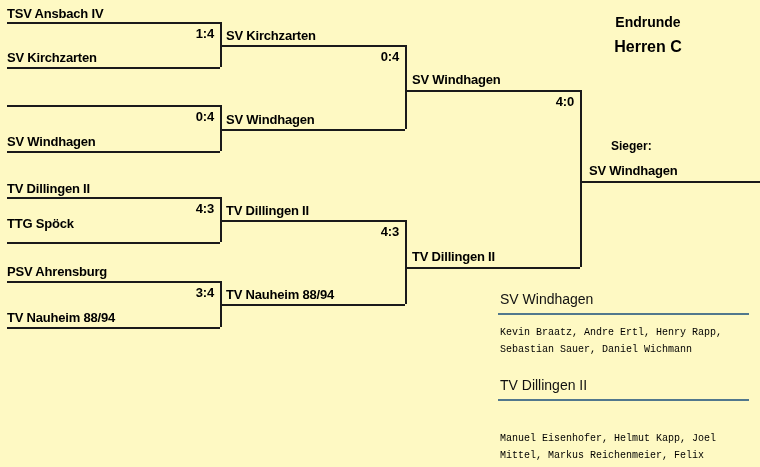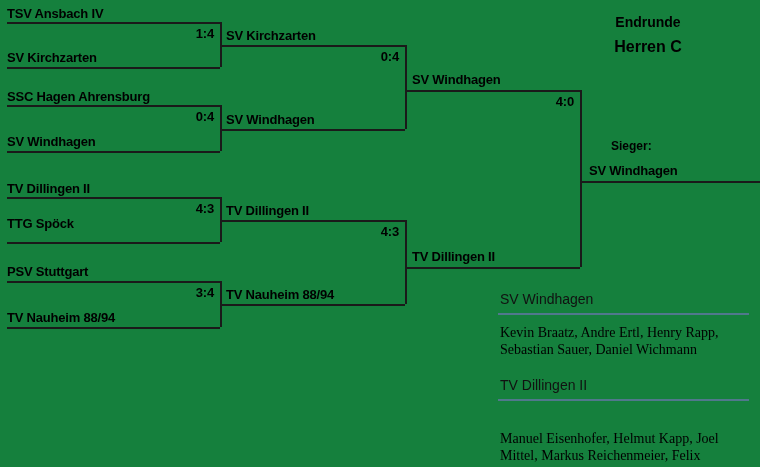--- a/index.html
+++ b/index.html
@@ -4,21 +4,21 @@
 <style>
   html, body {
     margin: 0;
     padding: 0;
     background: #ffffff;
   }
   #root {
     position: relative;
     width: 760px;
     height: 467px;
-    background: #15803d;
+    background: #fef9c3;
     overflow: hidden;
     font-family: "Liberation Sans", sans-serif;
     -webkit-font-smoothing: none;
   }
 
   
   .hline {
     position: absolute;
     height: 0;
     border-top: 2px solid #1a1a1a;
@@ -84,57 +84,56 @@
     color: #111111;
     white-space: nowrap;
   }
   .roster-rule {
     position: absolute;
     height: 0;
     border-top: 2px solid #51788d;
   }
   .roster-body {
     position: absolute;
-    font-family: Liberation Serif, serif;
+    font-family: Liberation Mono, monospace;
     font-weight: normal;
-    font-size: 14px;
+    font-size: 10px;
     line-height: 17px;
     color: #000000;
   }
 </style>
 </head>
 <body>
 
 <div id="root">
 
   <div class="title-line" id="title-endrunde" style="left:518px; top:14px;">Endrunde</div>
   <div class="title-line" id="title-klasse" style="left:518px; top:38px;">Herren C</div>
 
   <div class="team" style="left:7px; top:6px;">TSV Ansbach IV</div>
   <div class="hline" style="left:7px; top:22px; width:213px;"></div>
   <div class="team" style="left:7px; top:50px;">SV Kirchzarten</div>
   <div class="hline" style="left:7px; top:67px; width:213px;"></div>
   <div class="vline" style="left:220px; top:22px; height:45px;"></div>
   <div class="score" style="left:160px; top:26px; width:54px;">1:4</div>
 
-  <div class="team" style="left:7px; top:89px;">SSC Hagen Ahrensburg</div>
   <div class="hline" style="left:7px; top:105px; width:213px;"></div>
   <div class="team" style="left:7px; top:134px;">SV Windhagen</div>
   <div class="hline" style="left:7px; top:151px; width:213px;"></div>
   <div class="vline" style="left:220px; top:105px; height:46px;"></div>
   <div class="score" style="left:160px; top:109px; width:54px;">0:4</div>
 
   <div class="team" style="left:7px; top:181px;">TV Dillingen II</div>
   <div class="hline" style="left:7px; top:197px; width:213px;"></div>
   <div class="team" style="left:7px; top:216px;">TTG Spöck</div>
   <div class="hline" style="left:7px; top:242px; width:213px;"></div>
   <div class="vline" style="left:220px; top:197px; height:45px;"></div>
   <div class="score" style="left:160px; top:201px; width:54px;">4:3</div>
 
-  <div class="team" style="left:7px; top:264px;">PSV Stuttgart</div>
+  <div class="team" style="left:7px; top:264px;">PSV Ahrensburg</div>
   <div class="hline" style="left:7px; top:281px; width:213px;"></div>
   <div class="team" style="left:7px; top:310px;">TV Nauheim 88/94</div>
   <div class="hline" style="left:7px; top:327px; width:213px;"></div>
   <div class="vline" style="left:220px; top:281px; height:46px;"></div>
   <div class="score" style="left:160px; top:285px; width:54px;">3:4</div>
 
   <div class="team" style="left:226px; top:28px;">SV Kirchzarten</div>
   <div class="hline" style="left:220px; top:45px; width:185px;"></div>
 
   <div class="team" style="left:226px; top:112px;">SV Windhagen</div>

